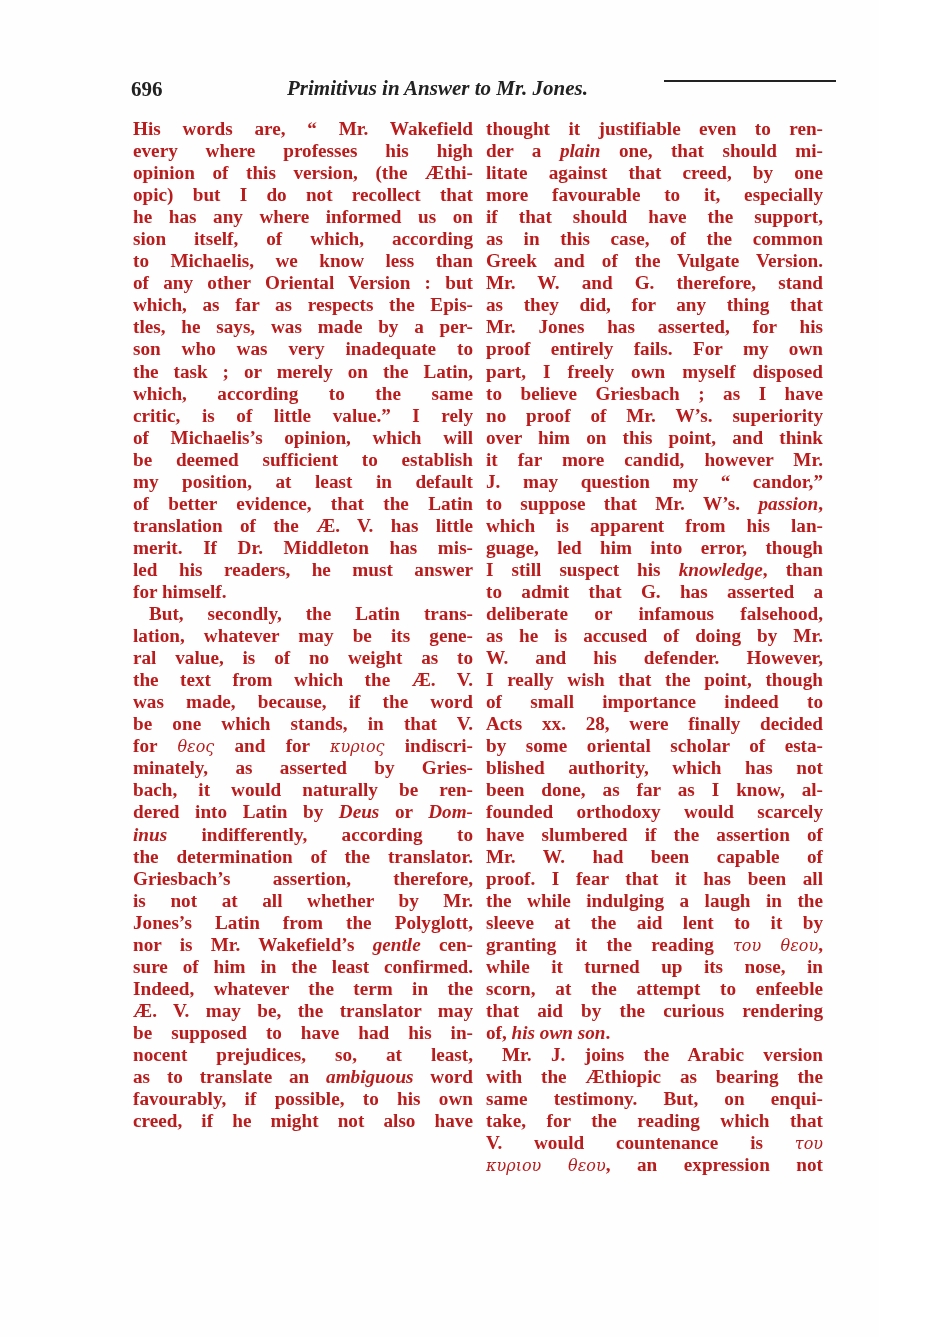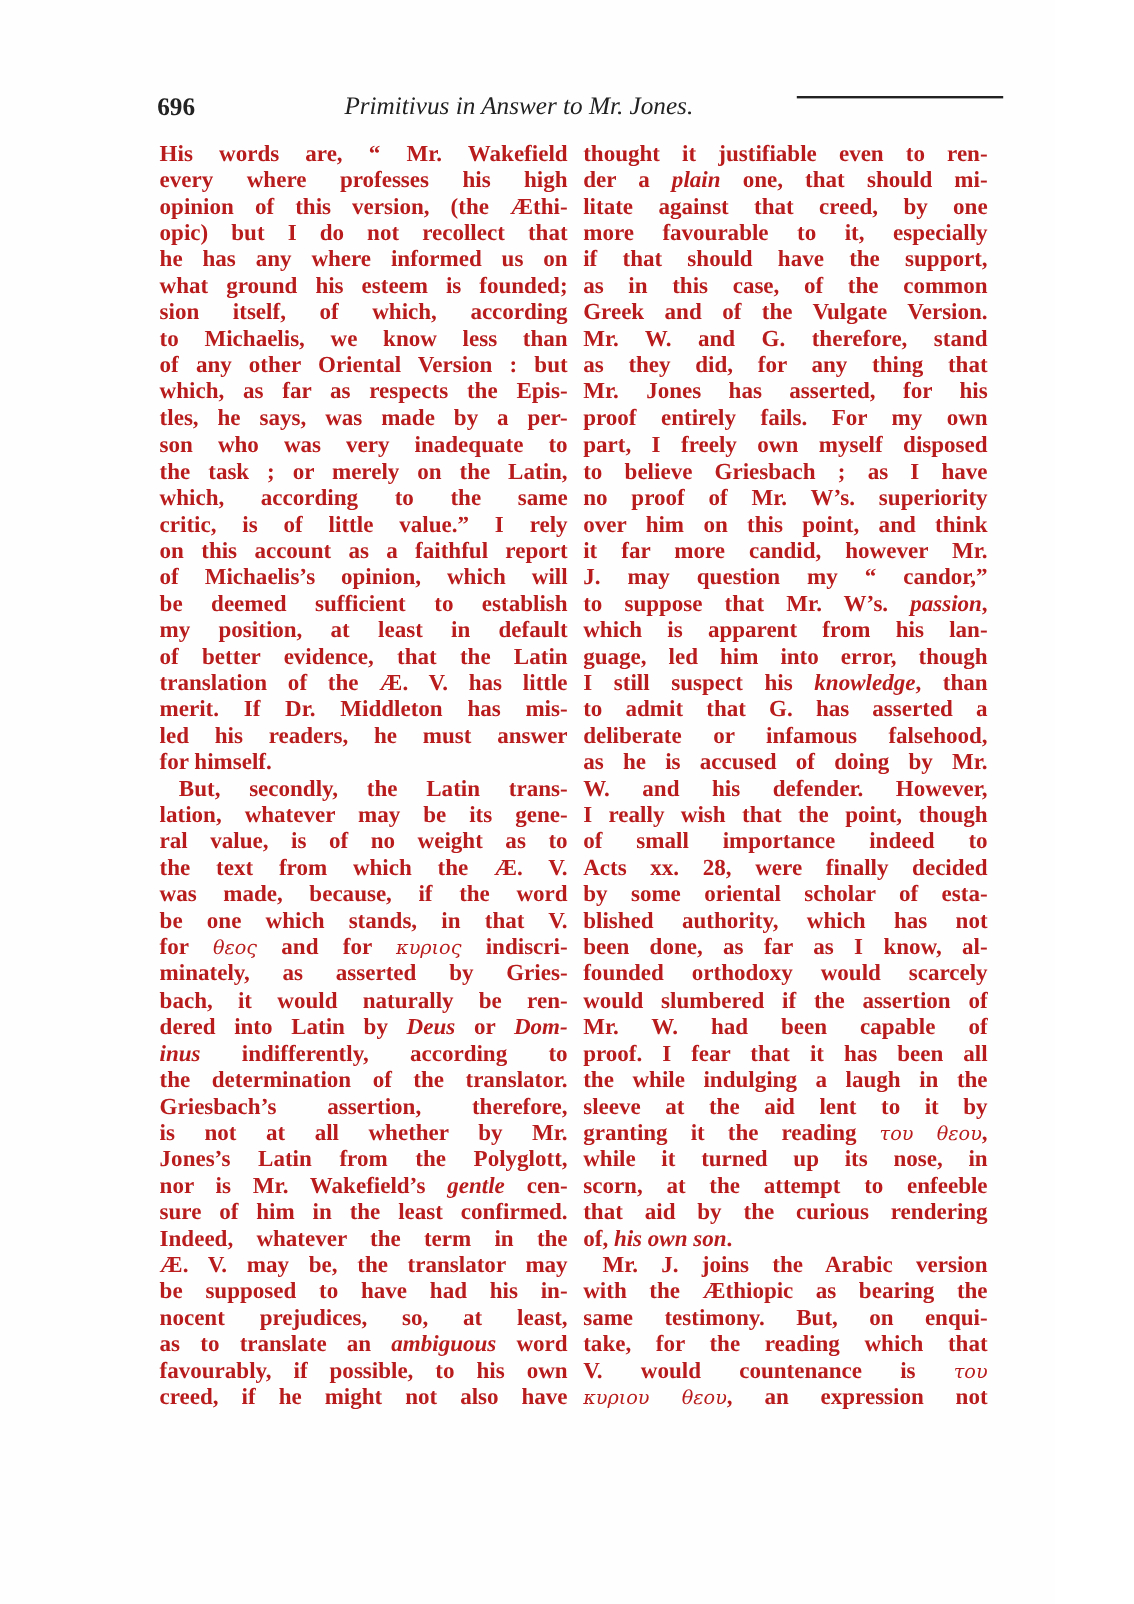--- a/index.html
+++ b/index.html
@@ -37,21 +37,21 @@
     font-weight: bold;
     letter-spacing: 0px;
     color: #222;
   }
   .running-title {
     position: absolute;
     left: 156px;
     top: 0px;
     font-size: 21px;
     font-style: italic;
-    font-weight: normal;
+    font-weight: bold;
     color: #222;
     white-space: nowrap;
   }
   .header-rule {
     position: absolute;
     left: 533px;
     top: 4px;
     width: 172px;
     height: 2px;
     background: #222;
@@ -90,31 +90,29 @@
     <span class="running-title">Primitivus in Answer to Mr. Jones.</span>
     <div class="header-rule"></div>
   </div>
 
   <div class="column col-left" id="col-left">
       <span class="line">His words are, “ Mr. Wakefield</span>
       <span class="line">every where professes his high</span>
       <span class="line">opinion of this version, (the Æthi-</span>
       <span class="line">opic) but I do not recollect that</span>
       <span class="line">he has any where informed us on</span>
-      <span class="line">what ground his esteem is founded;</span>
       <span class="line">sion itself, of which, according</span>
       <span class="line">to Michaelis, we know less than</span>
       <span class="line">of any other Oriental Version : but</span>
       <span class="line">which, as far as respects the Epis-</span>
       <span class="line">tles, he says, was made by a per-</span>
       <span class="line">son who was very inadequate to</span>
       <span class="line">the task ; or merely on the Latin,</span>
       <span class="line">which, according to the same</span>
       <span class="line">critic, is of little value.” I rely</span>
-      <span class="line">on this account as a faithful report</span>
       <span class="line">of Michaelis’s opinion, which will</span>
       <span class="line">be deemed sufficient to establish</span>
       <span class="line">my position, at least in default</span>
       <span class="line">of better evidence, that the Latin</span>
       <span class="line">translation of the Æ. V. has little</span>
       <span class="line">merit. If Dr. Middleton has mis-</span>
       <span class="line">led his readers, he must answer</span>
       <span class="line last">for himself.</span>
       <span class="line indent">But, secondly, the Latin trans-</span>
       <span class="line">lation, whatever may be its gene-</span>
@@ -167,21 +165,21 @@
       <span class="line">deliberate or infamous falsehood,</span>
       <span class="line">as he is accused of doing by Mr.</span>
       <span class="line">W. and his defender. However,</span>
       <span class="line">I really wish that the point, though</span>
       <span class="line">of small importance indeed to</span>
       <span class="line">Acts xx. 28, were finally decided</span>
       <span class="line">by some oriental scholar of esta-</span>
       <span class="line">blished authority, which has not</span>
       <span class="line">been done, as far as I know, al-</span>
       <span class="line">founded orthodoxy would scarcely</span>
-      <span class="line">would slumbered if the assertion of</span>
+      <span class="line">have slumbered if the assertion of</span>
       <span class="line">Mr. W. had been capable of</span>
       <span class="line">proof. I fear that it has been all</span>
       <span class="line">the while indulging a laugh in the</span>
       <span class="line">sleeve at the aid lent to it by</span>
       <span class="line">granting it the reading <span class="greek">του θεου</span>,</span>
       <span class="line">while it turned up its nose, in</span>
       <span class="line">scorn, at the attempt to enfeeble</span>
       <span class="line">that aid by the curious rendering</span>
       <span class="line last">of, <span class="it">his own son</span>.</span>
       <span class="line indent">Mr. J. joins the Arabic version</span>

